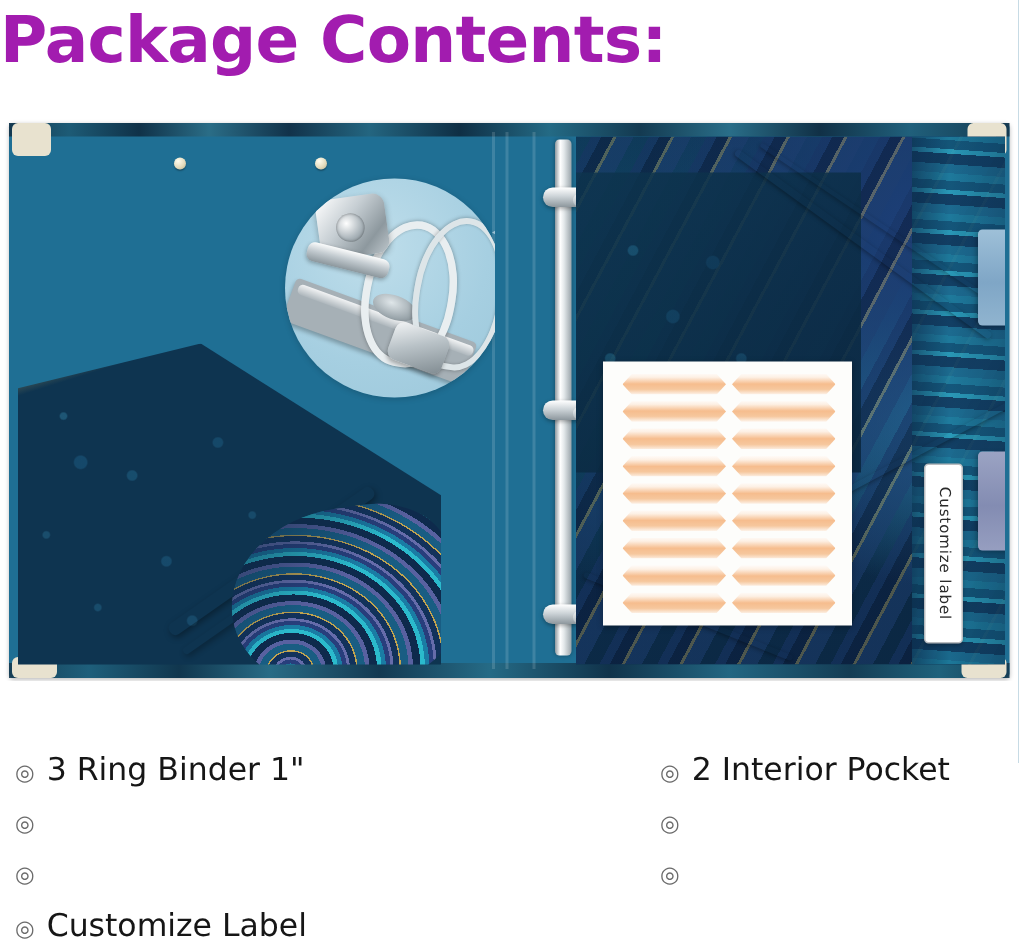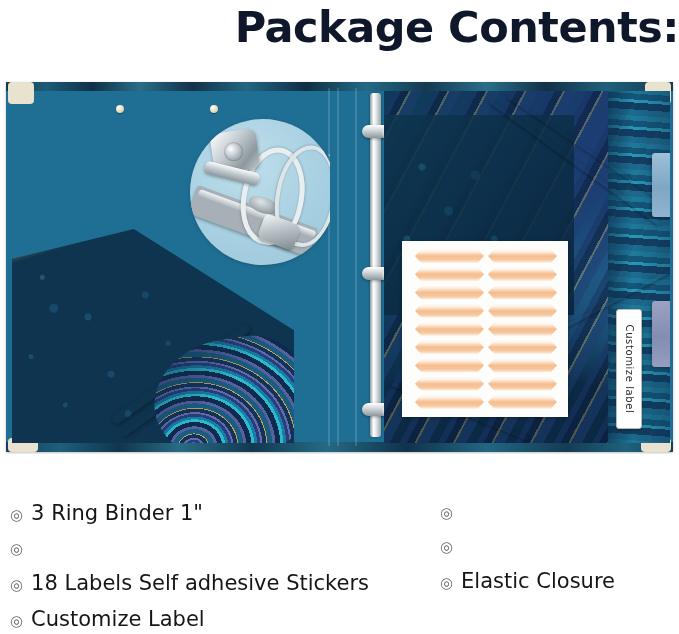--- a/index.html
+++ b/index.html
@@ -14,26 +14,26 @@
     overflow: hidden;
     font-family: "Liberation Sans", sans-serif;
   }
 
   
   #page-title {
     position: absolute;
     left: 0;
     top: 2px;
     width: 679px;
-    text-align: right;
+    text-align: left;
     font-family: "DejaVu Sans", sans-serif;
     font-weight: bold;
     font-size: 43px;
     letter-spacing: -0.5px;
-    color: #0f172a;
+    color: #a21caf;
     line-height: 50px;
     white-space: nowrap;
   }
 
   
   #binder-photo {
     position: absolute;
     left: 0;
     top: 78px;
     width: 679px;
@@ -648,34 +648,33 @@
   <div class="feature-col left" id="feature-col-left">
       <div class="feature-item">
         <span class="feature-bullet">◎</span>
         <span>3 Ring Binder 1"</span>
       </div>
       <div class="feature-item">
         <span class="feature-bullet">◎</span>
       </div>
       <div class="feature-item">
         <span class="feature-bullet">◎</span>
-        <span>18 Labels Self adhesive Stickers</span>
       </div>
       <div class="feature-item">
         <span class="feature-bullet">◎</span>
         <span>Customize Label</span>
       </div>
     </div>
 
   <div class="feature-col right" id="feature-col-right">
       <div class="feature-item">
         <span class="feature-bullet">◎</span>
+        <span>2 Interior Pocket</span>
       </div>
       <div class="feature-item">
         <span class="feature-bullet">◎</span>
       </div>
       <div class="feature-item">
         <span class="feature-bullet">◎</span>
-        <span>Elastic Closure</span>
       </div>
     </div>
 
 </div>
 
 </body></html>

